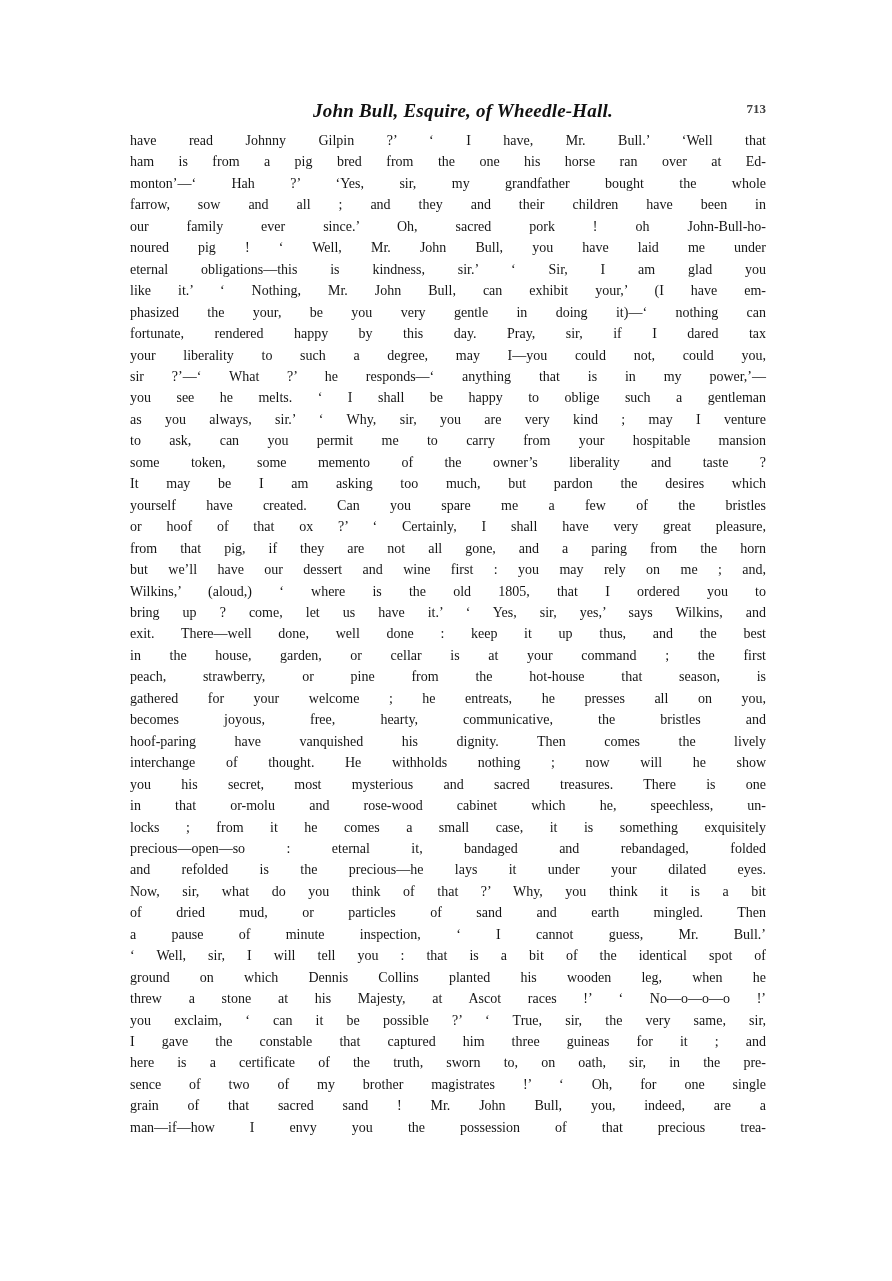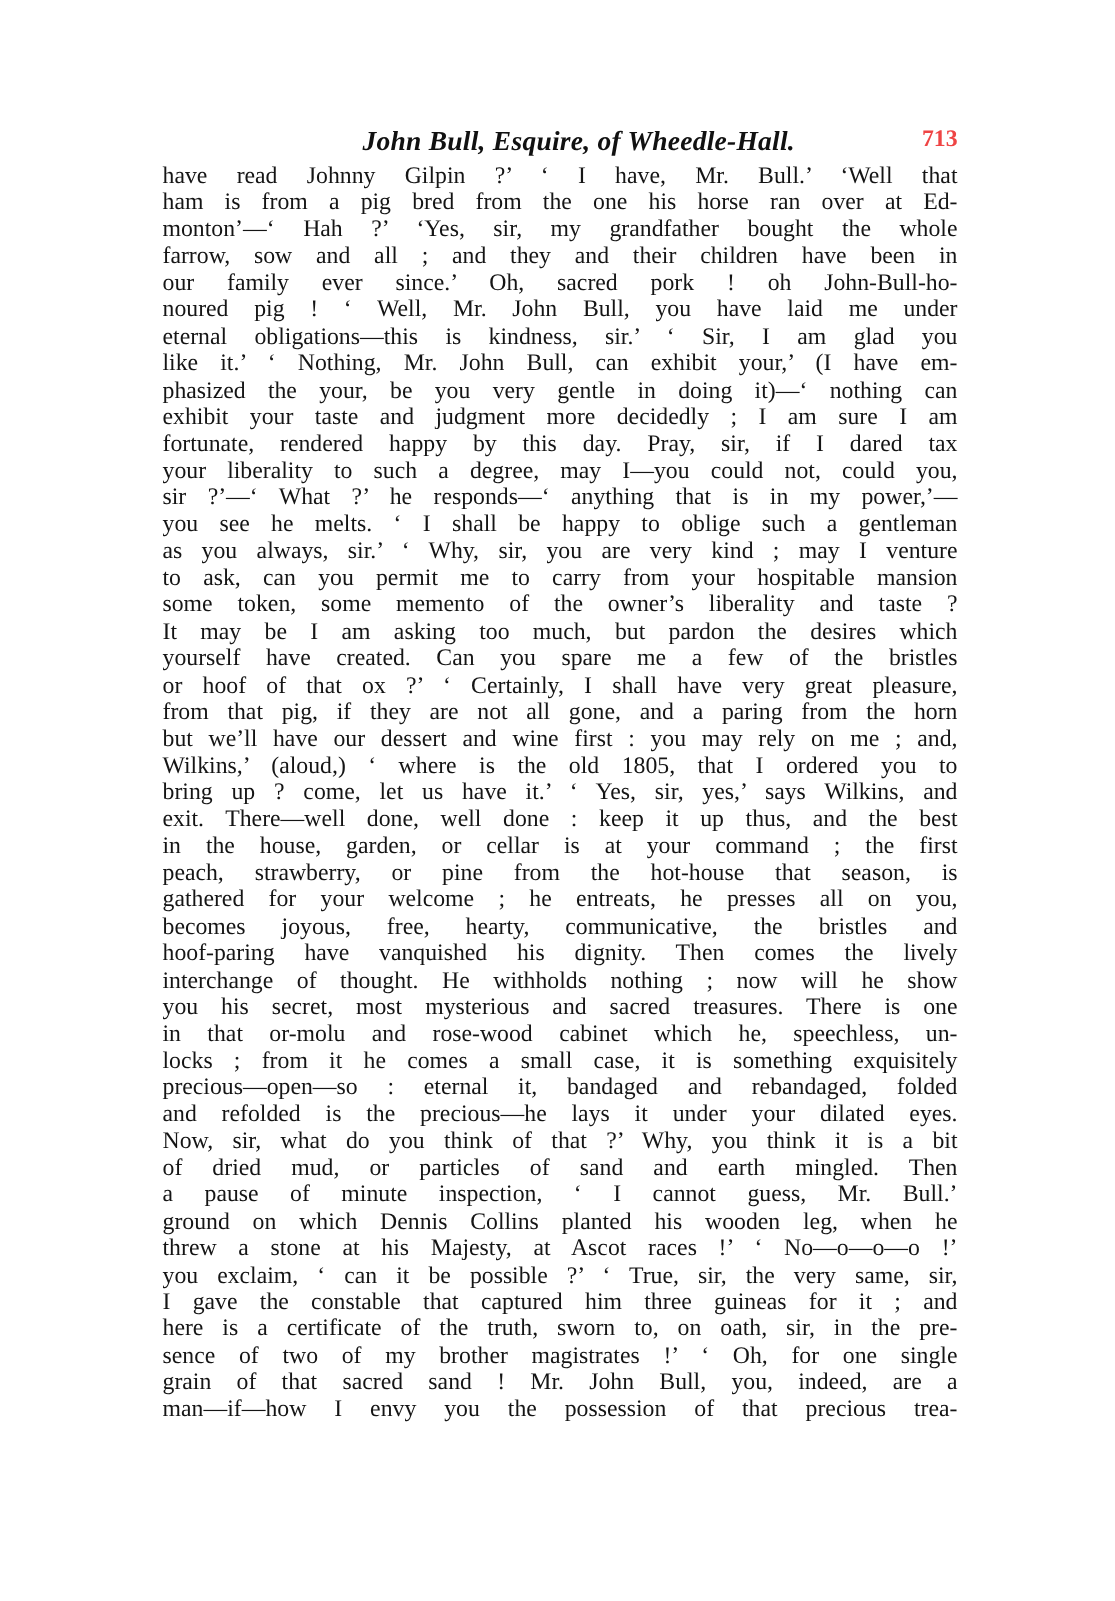--- a/index.html
+++ b/index.html
@@ -1,22 +1,22 @@
 <!DOCTYPE html>
 <html><head>
 <meta charset="utf-8">
 <style>
   html, body { margin: 0; padding: 0; background: #ffffff; }
   body { width: 892px; height: 1281px; position: relative; overflow: hidden; }
   .page { position: absolute; left: 0; top: 0; width: 892px; height: 1281px; background: #fff; }
   .header { position: absolute; left: 130px; top: 100px; width: 636px; height: 26px; }
-  .running-title { position: absolute; left: 0; right: 0; text-align: center; font-family: "Liberation Serif", "DejaVu Serif", serif; font-style: italic; font-weight: bold; font-size: 22px; color: #111; letter-spacing: 0.2px; padding-left: 30px; }
-  .page-number { position: absolute; right: 0; top: 1px; font-family: "Liberation Serif", "DejaVu Serif", serif; font-weight: bold; font-size: 19px; color: #ef4444; }
+  .running-title { position: absolute; left: 0; right: 0; text-align: center; font-family: "Liberation Serif", "DejaVu Serif", serif; font-style: italic; font-weight: bold; font-size: 19px; color: #111; letter-spacing: 0.2px; padding-left: 30px; }
+  .page-number { position: absolute; right: 0; top: 1px; font-family: "Liberation Serif", "DejaVu Serif", serif; font-weight: bold; font-size: 13px; color: #404040; }
   .body-text { position: absolute; left: 130px; top: 130px; width: 636px; }
-  .line { display: block; height: 21.46px; line-height: 21.46px; font-family: "Liberation Serif", "DejaVu Serif", serif; font-size: 19px; color: #151515; text-align: justify; text-align-last: justify; white-space: nowrap; overflow: visible; }
+  .line { display: block; height: 21.46px; line-height: 21.46px; font-family: "Liberation Serif", "DejaVu Serif", serif; font-size: 14px; color: #151515; text-align: justify; text-align-last: justify; white-space: nowrap; overflow: visible; }
   .line.last { text-align-last: justify; }
 </style>
 </head>
 <body>
 
 <div class="page">
   <div class="header">
     <div class="running-title">John Bull, Esquire, of Wheedle-Hall.</div>
     <div class="page-number">713</div>
   </div>
@@ -24,21 +24,20 @@
   <div class="body-text">
     <span class="line">have read Johnny Gilpin ?’ ‘ I have, Mr. Bull.’ ‘Well that</span>
     <span class="line">ham is from a pig bred from the one his horse ran over at Ed-</span>
     <span class="line">monton’—‘ Hah ?’ ‘Yes, sir, my grandfather bought the whole</span>
     <span class="line">farrow, sow and all ; and they and their children have been in</span>
     <span class="line">our family ever since.’ Oh, sacred pork ! oh John-Bull-ho-</span>
     <span class="line">noured pig ! ‘ Well, Mr. John Bull, you have laid me under</span>
     <span class="line">eternal obligations—this is kindness, sir.’ ‘ Sir, I am glad you</span>
     <span class="line">like it.’ ‘ Nothing, Mr. John Bull, can exhibit your,’ (I have em-</span>
     <span class="line">phasized the your, be you very gentle in doing it)—‘ nothing can</span>
-    <span class="line">exhibit your taste and judgment more decidedly ; I am sure I am</span>
     <span class="line">fortunate, rendered happy by this day. Pray, sir, if I dared tax</span>
     <span class="line">your liberality to such a degree, may I—you could not, could you,</span>
     <span class="line">sir ?’—‘ What ?’ he responds—‘ anything that is in my power,’—</span>
     <span class="line">you see he melts. ‘ I shall be happy to oblige such a gentleman</span>
     <span class="line">as you always, sir.’ ‘ Why, sir, you are very kind ; may I venture</span>
     <span class="line">to ask, can you permit me to carry from your hospitable mansion</span>
     <span class="line">some token, some memento of the owner’s liberality and taste ?</span>
     <span class="line">It may be I am asking too much, but pardon the desires which</span>
     <span class="line">yourself have created. Can you spare me a few of the bristles</span>
     <span class="line">or hoof of that ox ?’ ‘ Certainly, I shall have very great pleasure,</span>
@@ -54,20 +53,21 @@
     <span class="line">hoof-paring have vanquished his dignity. Then comes the lively</span>
     <span class="line">interchange of thought. He withholds nothing ; now will he show</span>
     <span class="line">you his secret, most mysterious and sacred treasures. There is one</span>
     <span class="line">in that or-molu and rose-wood cabinet which he, speechless, un-</span>
     <span class="line">locks ; from it he comes a small case, it is something exquisitely</span>
     <span class="line">precious—open—so : eternal it, bandaged and rebandaged, folded</span>
     <span class="line">and refolded is the precious—he lays it under your dilated eyes.</span>
     <span class="line">Now, sir, what do you think of that ?’ Why, you think it is a bit</span>
     <span class="line">of dried mud, or particles of sand and earth mingled. Then</span>
     <span class="line">a pause of minute inspection, ‘ I cannot guess, Mr. Bull.’</span>
+    <span class="line">‘ Well, sir, I will tell you : that is a bit of the identical spot of</span>
     <span class="line">ground on which Dennis Collins planted his wooden leg, when he</span>
     <span class="line">threw a stone at his Majesty, at Ascot races !’ ‘ No—o—o—o !’</span>
     <span class="line">you exclaim, ‘ can it be possible ?’ ‘ True, sir, the very same, sir,</span>
     <span class="line">I gave the constable that captured him three guineas for it ; and</span>
     <span class="line">here is a certificate of the truth, sworn to, on oath, sir, in the pre-</span>
     <span class="line">sence of two of my brother magistrates !’ ‘ Oh, for one single</span>
     <span class="line">grain of that sacred sand ! Mr. John Bull, you, indeed, are a</span>
     <span class="line last">man—if—how I envy you the possession of that precious trea-</span>
   </div>
 </div>

